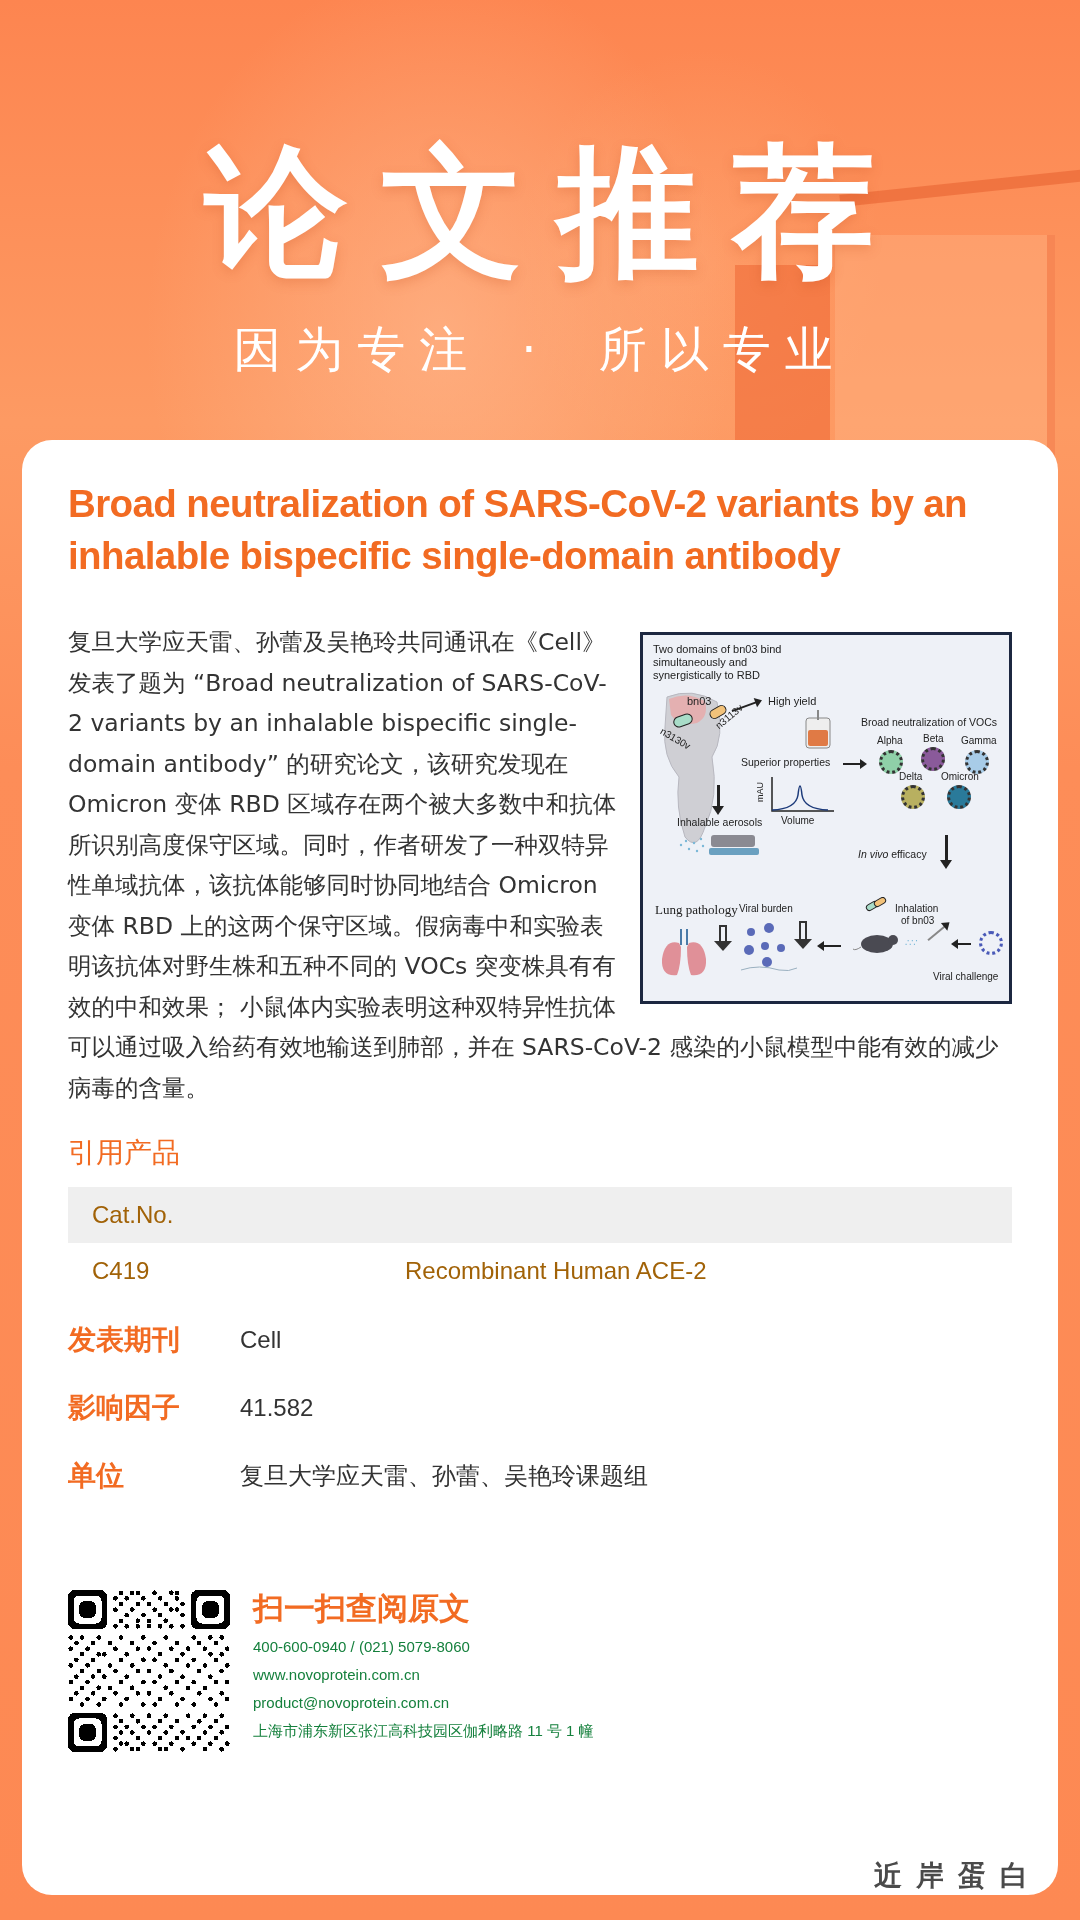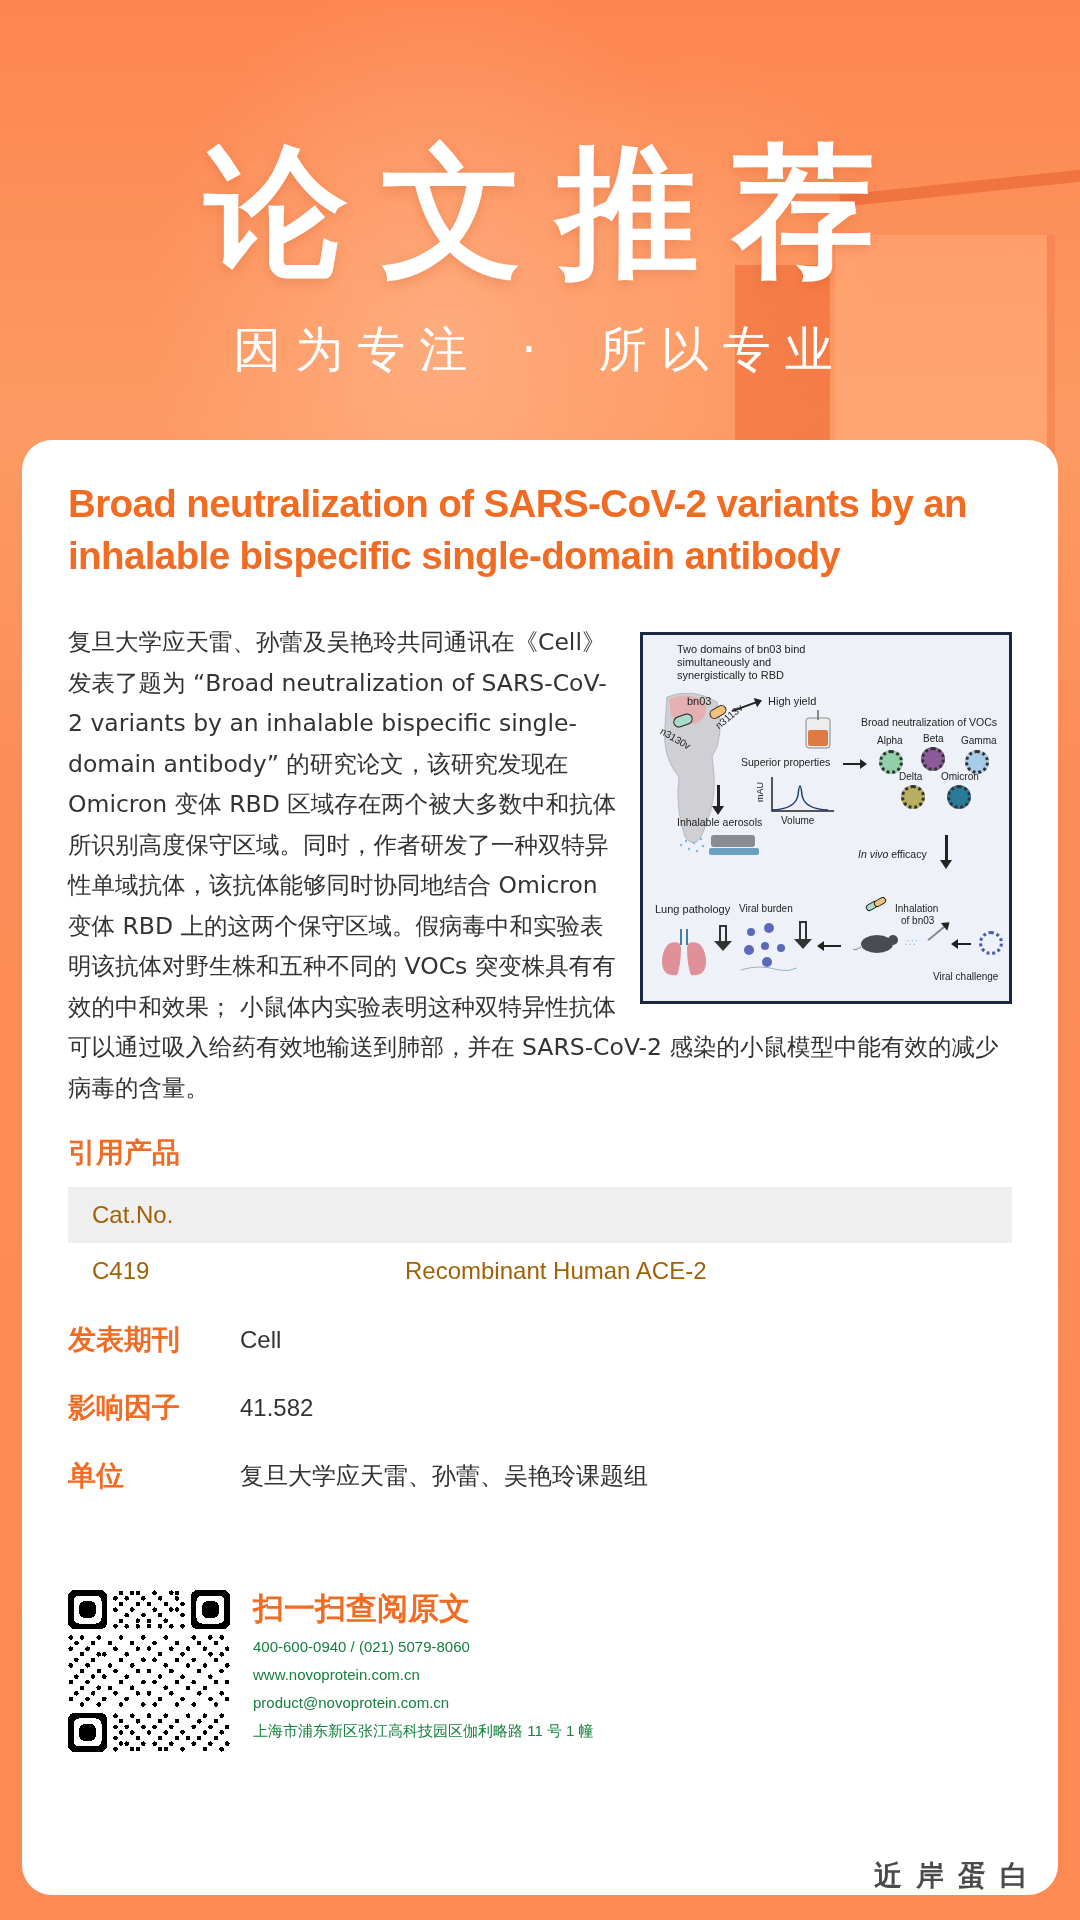--- a/index.html
+++ b/index.html
@@ -66,42 +66,42 @@
     float: right; width: 372px; height: 372px;
     margin: 10px 6px 0 22px;
     border: 3px solid #1c2740;
     background: #eef1f7;
     position: relative;
     font-family: "Liberation Sans", sans-serif;
     color: #222;
     line-height: 1.1;
   }
   .fig-text { position: absolute; font-size: 11px; color: #222; white-space: nowrap; }
-  .fig-intro { left: 10px; top: 8px; white-space: normal; width: 150px; font-size: 11px; line-height: 13px; margin-left: 24px; }
+  .fig-intro { left: 10px; top: 8px; white-space: normal; width: 150px; font-size: 11px; line-height: 13px; }
   .virus { position: absolute; width: 24px; height: 24px; border-radius: 50%; border: 3px dotted #333; }
   .arrow-line { position: absolute; background: #222; height: 2px; }
   .arrow-line::after {
     content: ""; position: absolute; right: -2px; top: -4px;
     border-left: 7px solid #222; border-top: 5px solid transparent; border-bottom: 5px solid transparent;
   }
   .arrow-left::after { right: auto; left: -2px; border-left: none; border-right: 7px solid #222; }
   .arrow-down { position: absolute; width: 3px; background: #222; }
   .arrow-down::after {
     content: ""; position: absolute; left: -5px; bottom: -6px;
     border-top: 9px solid #222; border-left: 6px solid transparent; border-right: 6px solid transparent;
   }
   .hollow-down { position: absolute; width: 8px; border: 2px solid #333; border-bottom: none; }
   .hollow-down::after {
     content: ""; position: absolute; left: -7px; bottom: -10px;
     border-top: 10px solid #333; border-left: 9px solid transparent; border-right: 9px solid transparent;
   }
 
   .section-label {
     position: absolute; left: 46px; color: #f26b22;
-    font-size: 28px; font-weight: 700;
+    font-size: 28px; font-weight: 400;
   }
   .product-table {
     position: absolute; left: 46px; top: 747px; width: 944px;
     font-family: "Liberation Sans", sans-serif; color: #a16207;
     font-size: 24px;
   }
   .table-header, .table-row { display: flex; height: 56px; align-items: center; }
   .table-header { background: #efefef; }
   .col-cat { width: 337px; padding-left: 24px; }
   .col-name { flex: 1; }
@@ -203,21 +203,21 @@
             <circle cx="26" cy="15" r="1.2"></circle>
           </g>
         <rect x="34" y="4" width="44" height="12" rx="3" fill="#8a8a92"></rect>
         <rect x="32" y="17" width="50" height="7" rx="2" fill="#6aa0c0"></rect>
       </svg>
       <div class="arrow-down" style="left:74px;top:150px;height:24px;"></div>
 
       <div class="fig-text" style="left:215px;top:214px;font-size:10.5px;"><i>In vivo</i><span> efficacy</span></div>
       <div class="arrow-down" style="left:302px;top:200px;height:28px;"></div>
 
-      <div class="fig-text" style="left:12px;top:268px;font-size:11px;">Lung pathology</div>
+      <div class="fig-text" style="left:12px;top:268px;font-size:13px;font-family:Liberation Serif, serif;">Lung pathology</div>
       <div class="fig-text" style="left:96px;top:268px;font-size:10px;text-align:right;">Viral burden</div>
       <svg style="position:absolute;left:16px;top:290px;" width="50" height="55" viewBox="0 0 50 55">
         <path d="M22 4 L22 20 M28 4 L28 20" stroke="#4a7aa8" stroke-width="2"></path>
         <path d="M20 18 Q6 14 3 34 Q2 52 18 50 Q22 40 22 22 Z" fill="#e09098"></path>
         <path d="M30 18 Q44 14 47 34 Q48 52 32 50 Q28 40 28 22 Z" fill="#e09098"></path>
       </svg>
       <div class="hollow-down" style="left:76px;top:290px;height:16px;"></div>
       <svg style="position:absolute;left:96px;top:285px;" width="60" height="55" viewBox="0 0 60 55">
         <g fill="#5a6ab8">
             <circle cx="12" cy="12" r="4"></circle>

